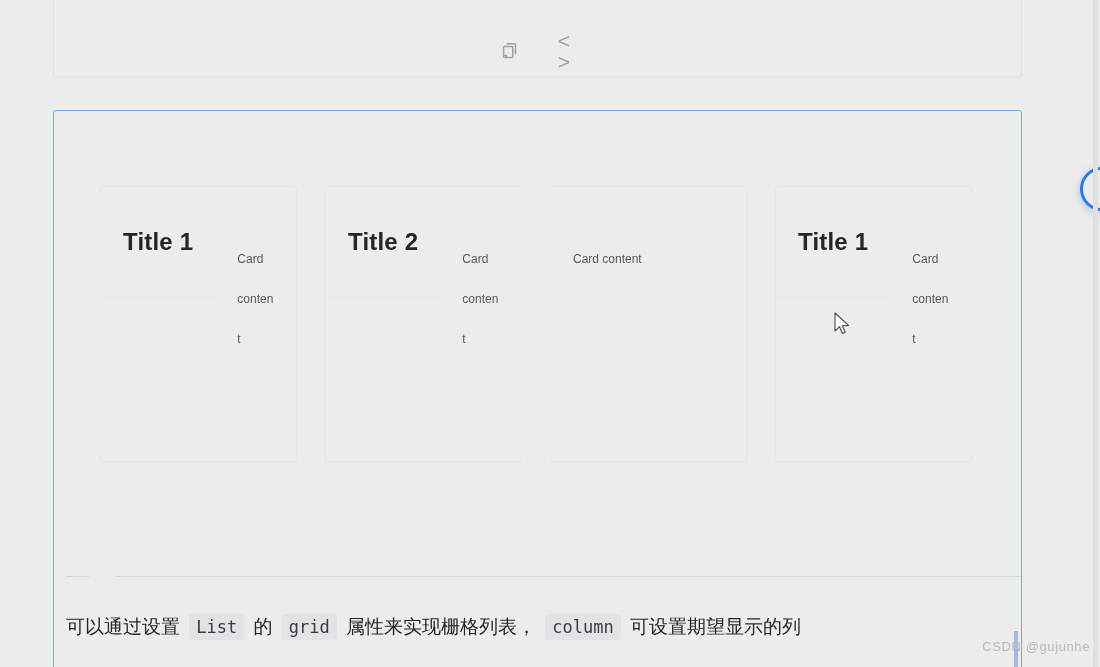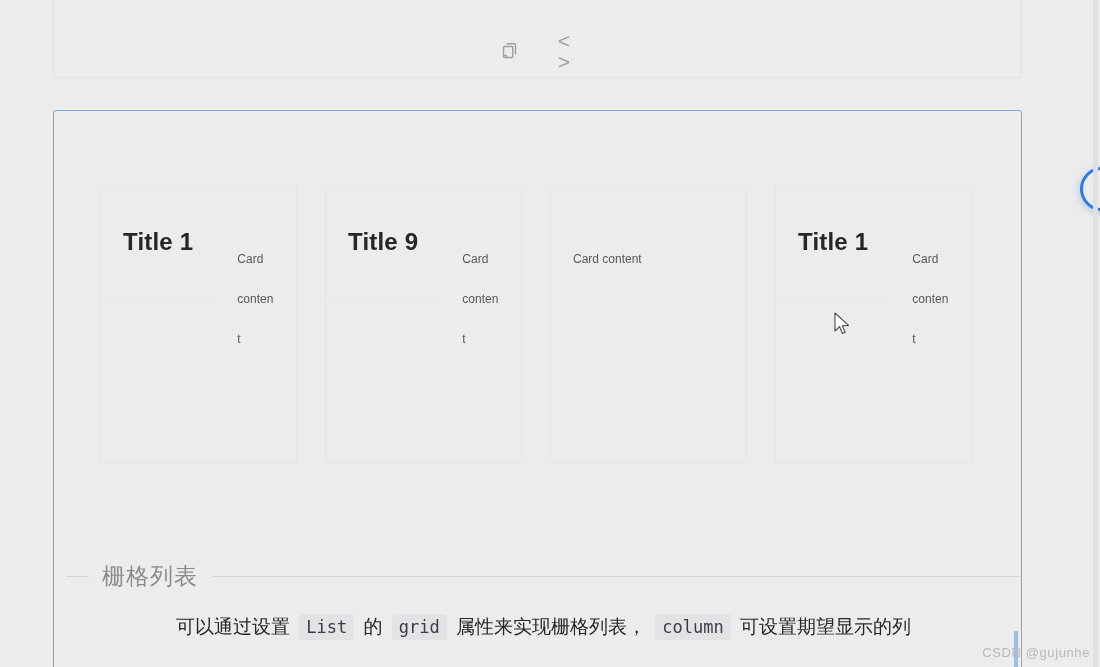--- a/index.html
+++ b/index.html
@@ -145,21 +145,20 @@
     height: 1px;
     background: #d4d4d4;
     margin-left: 14px;
   }
   .section-para {
     margin-top: 16px;
     font-size: 19px;
     line-height: 30px;
     color: #262626;
     white-space: nowrap;
-    text-align: center;
   }
   code.inline {
     font-family: "DejaVu Sans Mono", "Liberation Mono", monospace;
     font-size: 17px;
     background: #e3e3e6;
     color: #3b3b46;
     padding: 3px 7px;
     border-radius: 3px;
     margin: 0 4px;
   }
@@ -185,21 +184,21 @@
     top: 0;
     bottom: 0;
     width: 5px;
     background: #e0e0e0;
   }
 
   
   .watermark {
     position: absolute;
     right: 10px;
-    bottom: 7px;
+    bottom: 13px;
     font-size: 13px;
     color: #b9b9b9;
     letter-spacing: 0.6px;
     user-select: none;
   }
   .watermark-bar {
     position: absolute;
     right: 82px;
     bottom: 0;
     width: 4px;
@@ -244,42 +243,41 @@
 
     <div class="card">
       <div class="card-head">
         <span class="card-title">Title 1</span>
       </div>
       <div class="card-body">Card content</div>
     </div>
 
     <div class="card">
       <div class="card-head">
-        <span class="card-title">Title 9</span>
+        <span class="card-title">Title 2</span>
       </div>
       <div class="card-body">Card content</div>
     </div>
 
     <div class="card">
       <div class="card-body">Card content</div>
     </div>
 
     <div class="card">
       <div class="card-head">
         <span class="card-title">Title 1</span>
       </div>
       <div class="card-body">Card content</div>
     </div>
 
   </div>
 
   <div class="section">
     <div class="section-head">
       <span class="rule-left"></span>
-      <span class="section-title">栅格列表</span>
       <span class="rule-right"></span>
     </div>
     <div class="section-para">
       <span>可以通过设置</span>
       <code class="inline">List</code>
       <span>的</span>
       <code class="inline">grid</code>
       <span>属性来实现栅格列表，</span>
       <code class="inline">column</code>
       <span>可设置期望显示的列</span>

